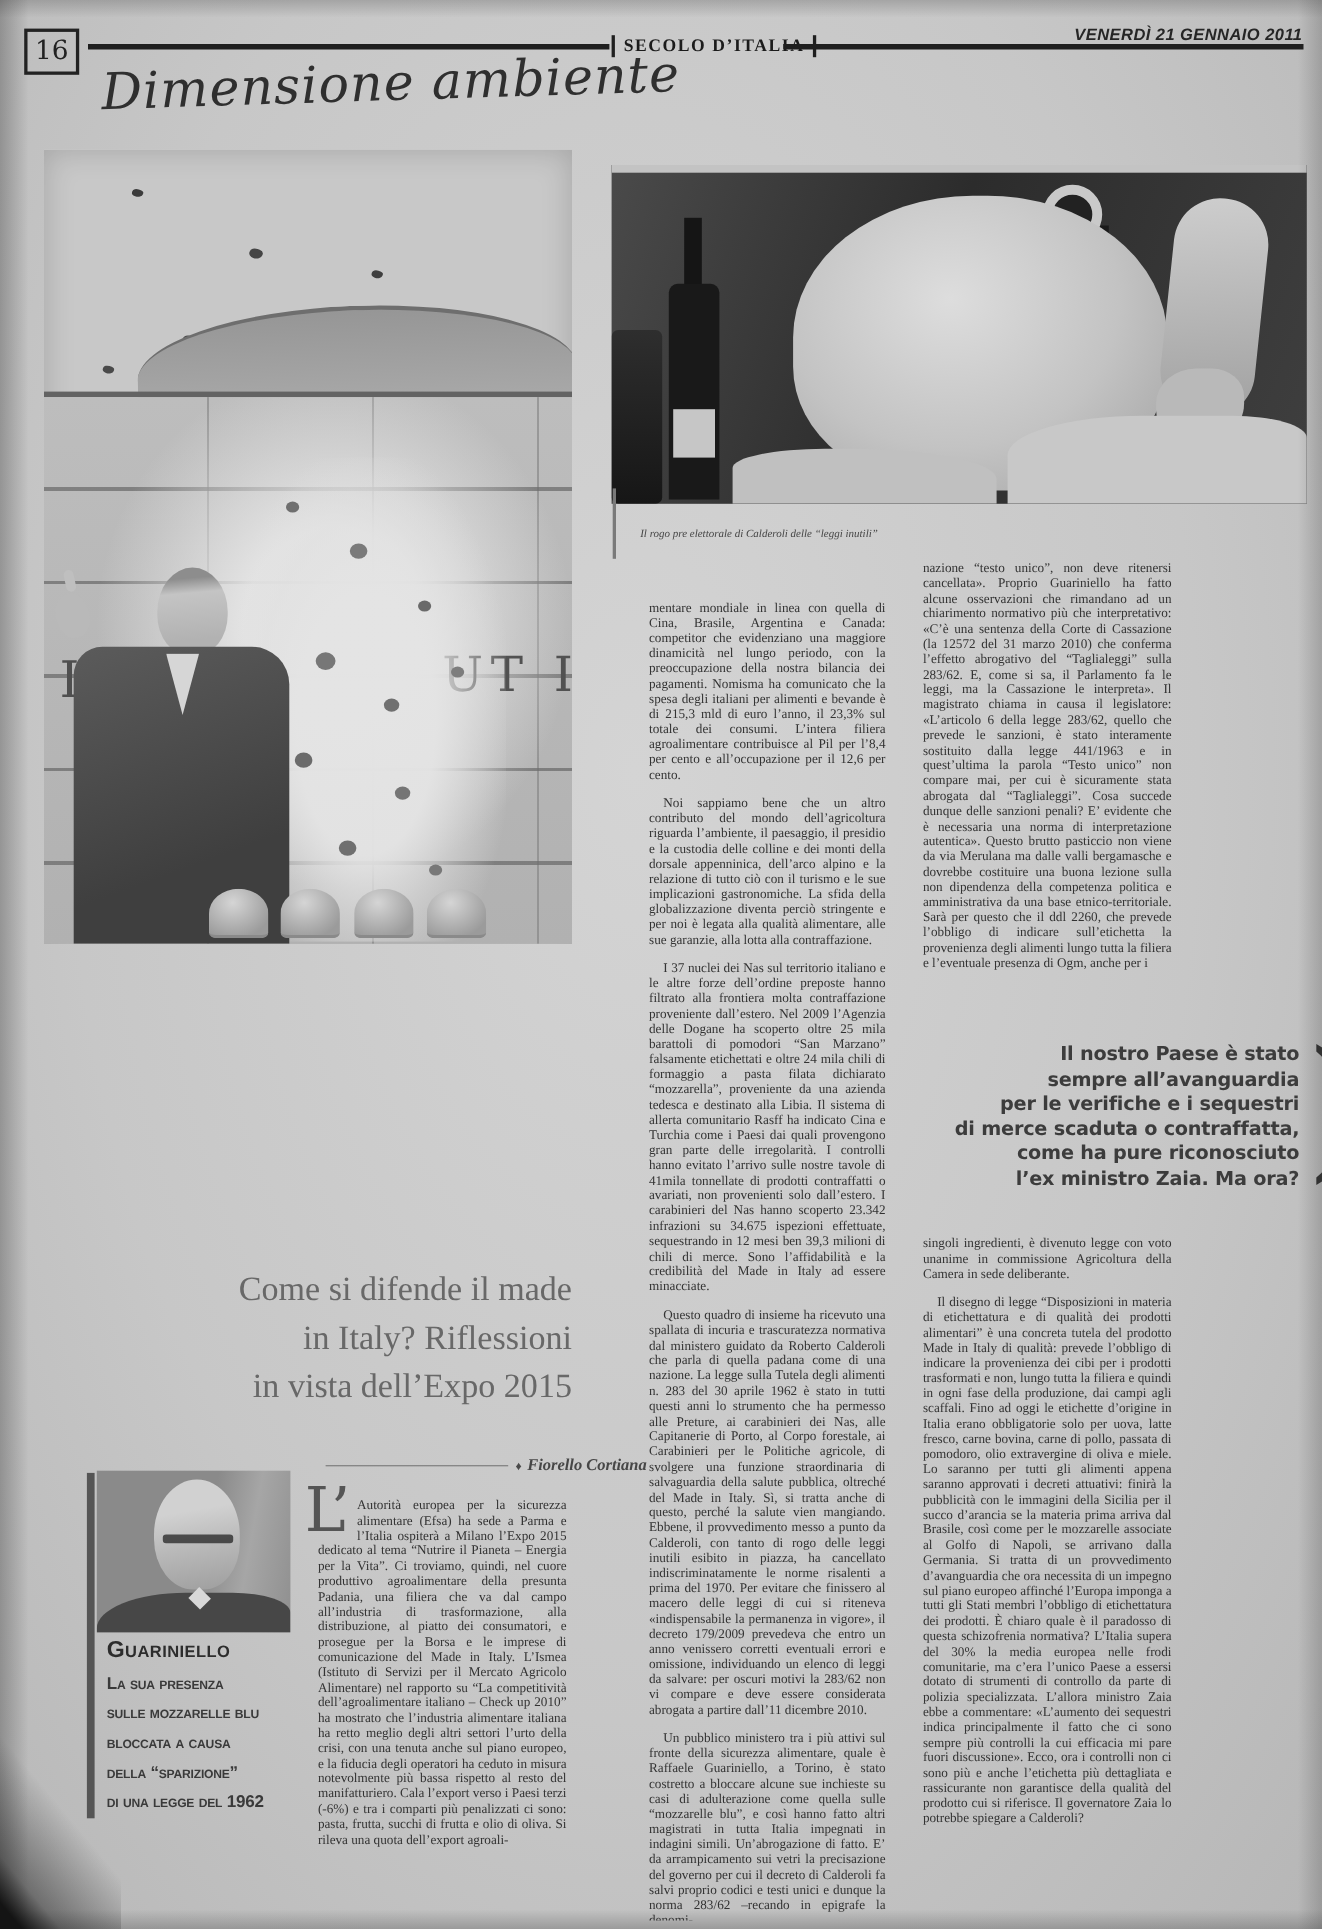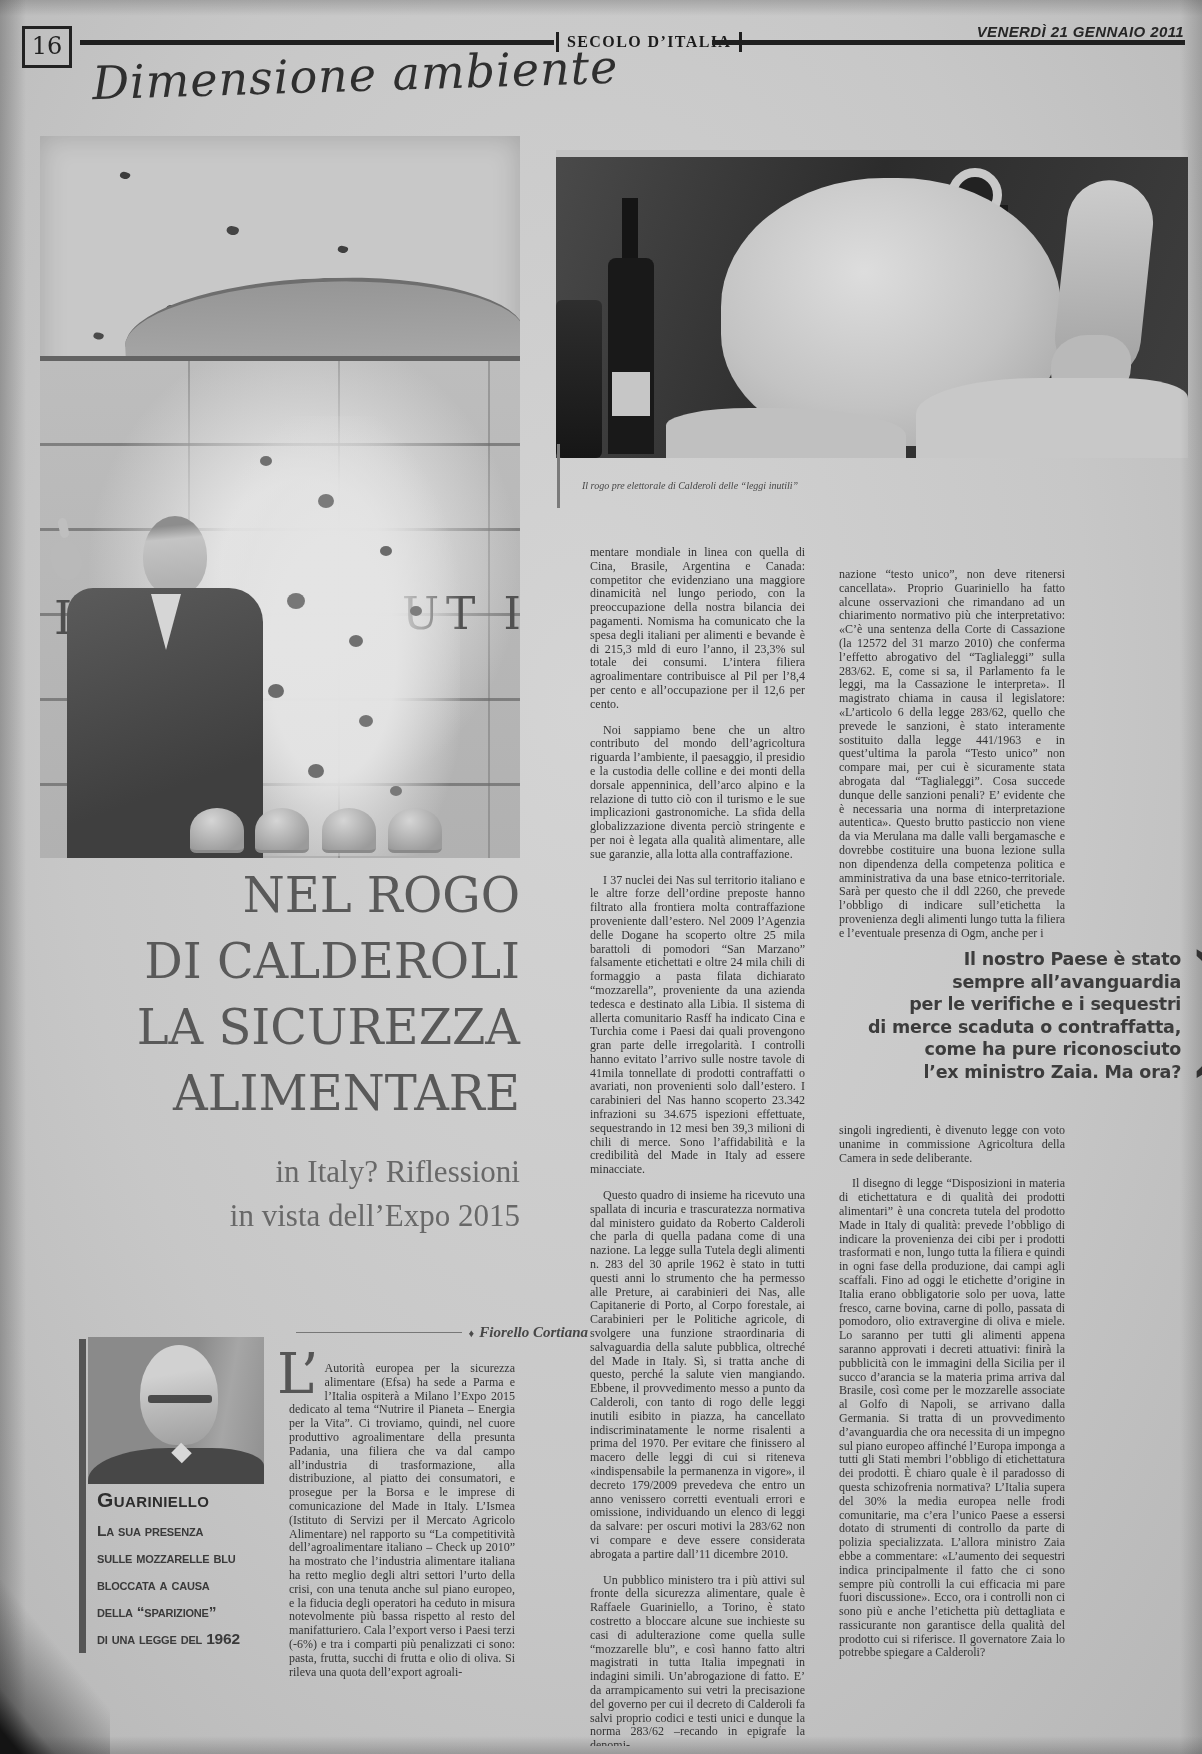--- a/index.html
+++ b/index.html
@@ -99,21 +99,21 @@
   .g-name{font-size:21px;font-weight:bold;font-variant:small-caps;color:#2d2d2d;letter-spacing:.4px;margin-bottom:5px;}
   .g-line{font-size:15.5px;font-weight:bold;font-variant:small-caps;line-height:27px;color:#3a3a3a;
     letter-spacing:-.2px;white-space:nowrap;}
 
   
   .col{font-size:12px;line-height:13.8px;color:#333;text-align:justify;overflow:hidden;}
   .col p{margin:12px;}
   .col p + p{text-indent:13px;}
   .col1{left:277px;top:1350px;width:250px;height:396px;}
   .col2{left:578px;top:534px;width:239px;height:1212px;}
-  .col3a{left:827px;top:556px;width:250px;height:406px;}
+  .col3a{left:827px;top:498px;width:250px;height:406px;}
   .col3b{left:827px;top:1112px;width:250px;height:622px;}
   .dropcap{float:left;font-family:"DejaVu Serif",serif;font-size:56px;line-height:42px;
     padding:3px 6px 0 0;color:#555;}
 
   
   .pullquote{left:868px;top:948px;width:318px;height:152px;display:flex;align-items:flex-start;}
   .pq-text{flex:1;text-align:right;font-family:"DejaVu Sans",sans-serif;font-weight:bold;
     font-size:17.5px;line-height:22.5px;color:#3c3c3c;letter-spacing:-.2px;}
   .pq-text div{white-space:nowrap;text-align:right;}
   .pq-mark{font-family:"DejaVu Serif",serif;font-size:140px;line-height:1;color:#2f2f2f;
@@ -176,27 +176,22 @@
     <div class="abs tp-knob"></div>
     <div class="abs tp-cheese"></div>
     <div class="abs tp-hand"></div>
     <div class="abs tp-fingers"></div>
     <div class="abs tp-cloth-r"></div>
     <div class="abs tp-cloth-l"></div>
   </div>
   <div class="abs caption-tick"></div>
   <div class="abs photo-caption">Il rogo pre elettorale di Calderoli delle “leggi inutili”</div>
 
-  <div class="abs headline">
-    <span>NEL ROGO</span>
-    <span>DI CALDEROLI</span>
-    <span>LA SICUREZZA</span>
-    <span>ALIMENTARE</span>
-  </div>
   <div class="abs subtitle">
+    <span>Come si difende il made</span>
     <span>in Italy? Riflessioni</span>
     <span>in vista dell’Expo 2015</span>
   </div>
   <div class="abs byline">
     <span class="byline-rule"></span>
     <span class="byline-diamond">♦</span>
     <span class="byline-author">Fiorello Cortiana</span>
   </div>
 
   <div class="abs g-bar"></div>

